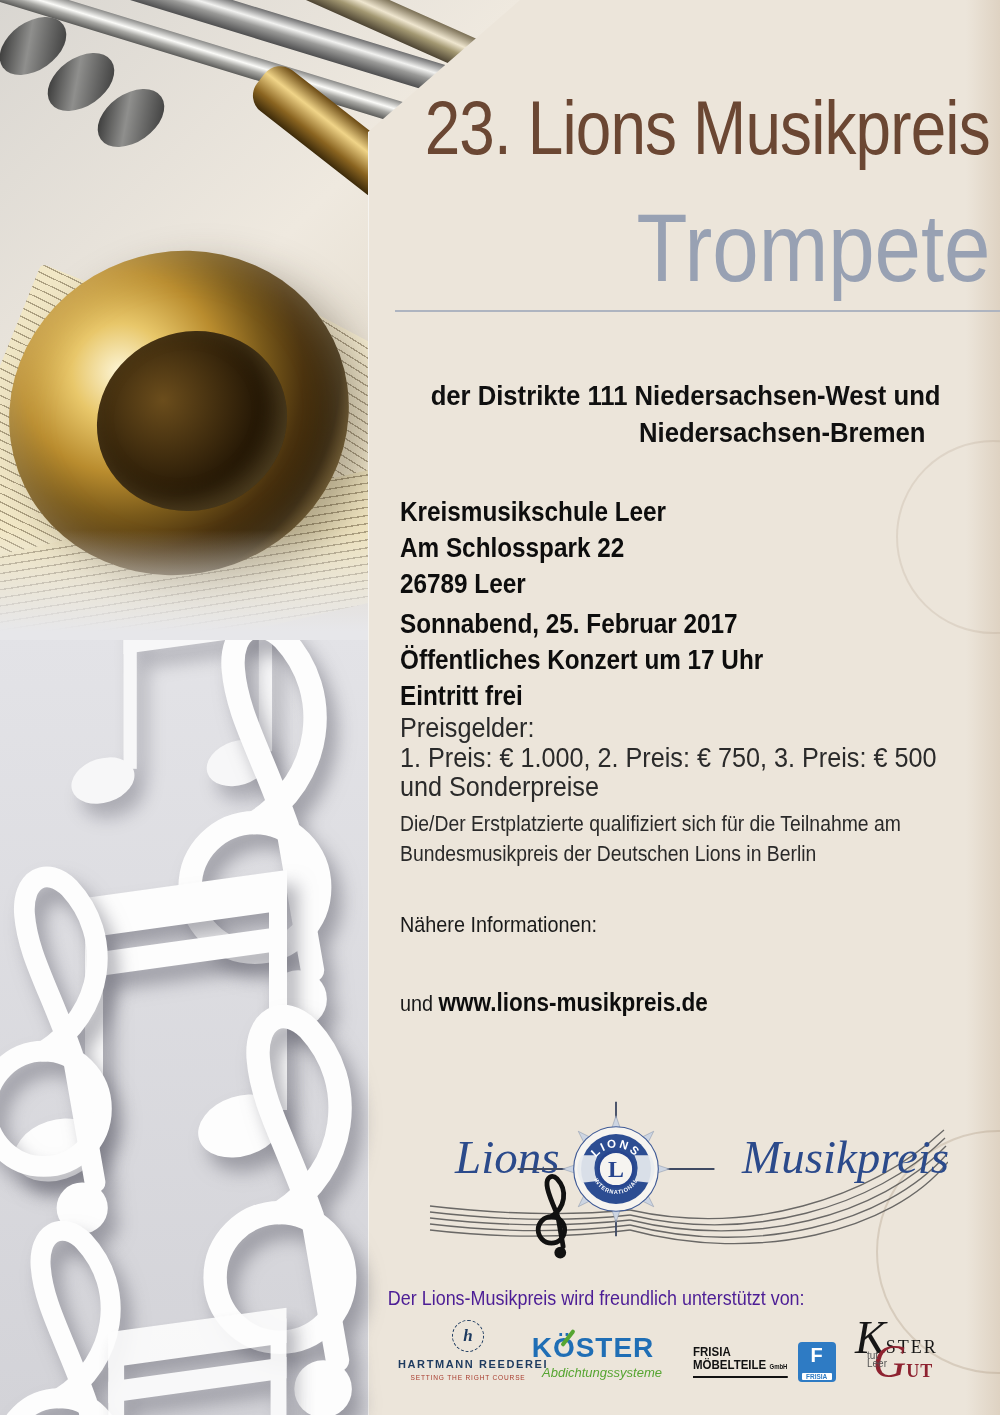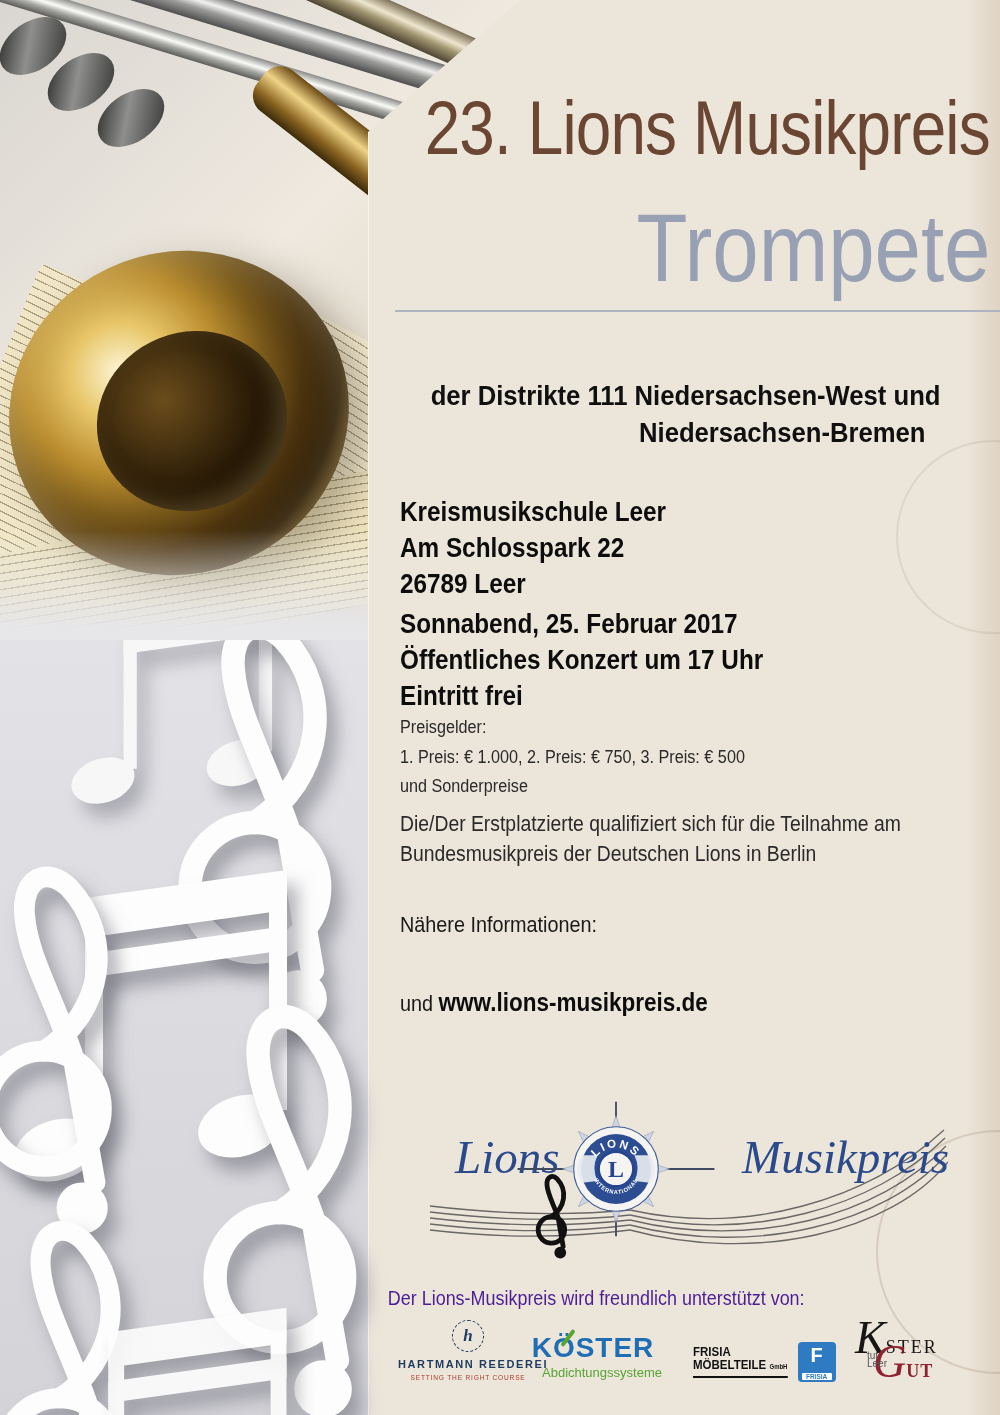--- a/index.html
+++ b/index.html
@@ -60,21 +60,21 @@
     white-space:nowrap;letter-spacing:-1px;transform:scaleX(.84);transform-origin:100% 50%;}
   .instrument{position:absolute;right:10px;top:192px;font-size:97px;color:#98a1b3;
     white-space:nowrap;letter-spacing:0;transform:scaleX(.86);transform-origin:100% 50%;}
   .head-rule{position:absolute;left:395px;top:310px;width:605px;height:2px;background:#aeb4c0;}
   .subtitle{position:absolute;right:59px;top:377px;text-align:right;font-weight:bold;
     font-size:28.5px;line-height:37px;color:#101010;white-space:nowrap;}
   .subtitle .l2{margin-right:15px;}
   .block{position:absolute;left:400px;color:#0d0d0d;white-space:nowrap;}
   .venue{top:494px;font-size:27px;font-weight:bold;line-height:36px;}
   .event{top:606px;font-size:27px;font-weight:bold;line-height:36px;}
-  .prizes{top:713px;font-size:18px;line-height:29.5px;color:#2a2a2a;}
+  .prizes{top:713px;font-size:28px;line-height:29.5px;color:#2a2a2a;}
   .qualif{top:809px;font-size:21.5px;line-height:30px;color:#2a2a2a;}
   .info-head{top:912px;font-size:22px;color:#1a1a1a;}
   .emails{top:944px;font-size:25px;font-weight:bold;}
   .website{top:988px;font-size:22px;color:#1a1a1a;}
   .website b{font-size:25px;color:#0d0d0d;}
   
   .logo-swoosh{position:absolute;left:428px;top:1086px;}
   .logo-lions,.logo-musik{position:absolute;top:1130px;font-family:"Liberation Serif",serif;
     font-style:italic;font-size:47px;color:#2b4a8b;white-space:nowrap;}
   .logo-lions{left:455px;}
@@ -90,21 +90,21 @@
     margin:0 auto 6px auto;display:flex;align-items:center;justify-content:center;
     font-family:"Liberation Serif",serif;font-style:italic;font-weight:bold;font-size:17px;}
   .hart-name{font-size:11px;font-weight:bold;letter-spacing:1.6px;white-space:nowrap;}
   .hart-tag{font-size:8px;letter-spacing:1px;color:#a83c2e;margin-top:3px;
     transform:scale(.82);white-space:nowrap;}
   .koester{left:528px;top:1332px;width:130px;}
   .koe-name{font-size:28px;font-weight:800;color:#1f6eb5;letter-spacing:1px;white-space:nowrap;}
   .koe-o{position:relative;display:inline-block;}
   .koe-o::after{content:'';position:absolute;left:58%;top:-14%;width:4px;height:62%;
     background:#56a531;transform:rotate(38deg);border-radius:2px;}
-  .koe-tag{font-size:13px;color:#56a531;margin-top:1px;margin-left:14px;white-space:nowrap;}
+  .koe-tag{font-size:13px;font-style:italic;color:#56a531;margin-top:1px;margin-left:14px;white-space:nowrap;}
   .frisia{left:693px;top:1342px;width:110px;display:flex;align-items:center;gap:2px;text-align:left;}
   .fri-text{color:#111;font-weight:800;font-size:12.5px;line-height:13px;white-space:nowrap;
     border-bottom:2px solid #111;padding-bottom:3px;transform:scaleX(.92);transform-origin:0 50%;}
   .fri-suffix{font-size:6.5px;font-weight:bold;}
   .fri-badge{width:38px;height:40px;background:#2e7bc4;border-radius:4px;flex:0 0 auto;
     display:flex;flex-direction:column;align-items:center;justify-content:space-between;
     padding:2px 0;box-sizing:border-box;}
   .fri-f{color:#fff;font-weight:800;font-size:20px;line-height:22px;}
   .fri-band{background:#fff;color:#2e7bc4;font-size:6.5px;font-weight:bold;width:30px;
     text-align:center;border-radius:1px;}

